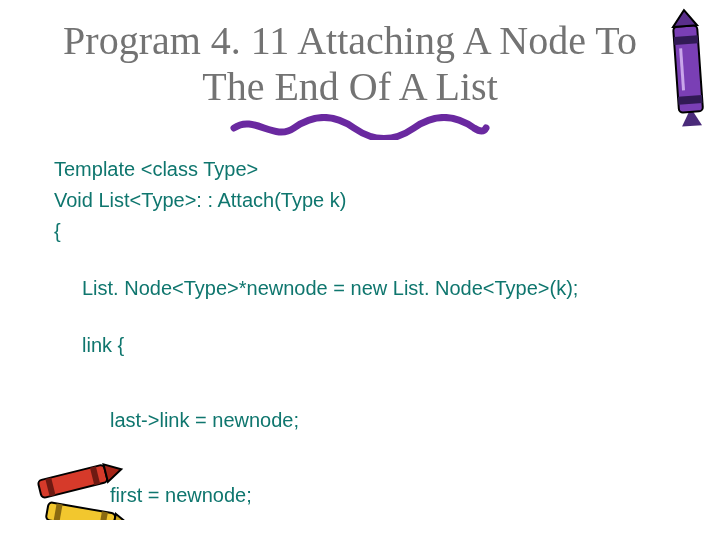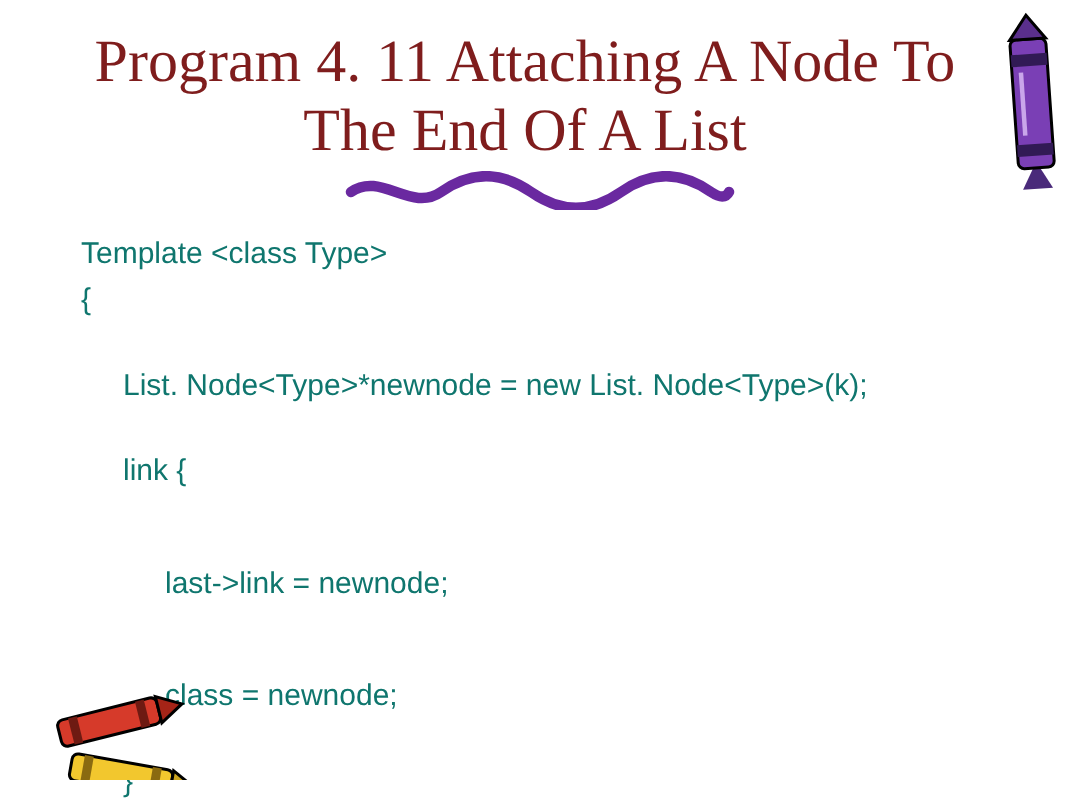--- a/index.html
+++ b/index.html
@@ -10,21 +10,21 @@
     background: #ffffff;
     font-family: Arial, Helvetica, sans-serif;
     position: relative;
     overflow: hidden;
   }
   .title {
     font-family: "Comic Sans MS", "Chalkboard SE", cursive;
     font-size: 40px;
     line-height: 1.15;
     text-align: center;
-    color: #7f1d1d;
+    color: #737373;
     margin: 18px 70px 0 50px;
     font-weight: 400;
   }
   .squiggle {
     display: block;
     margin: 4px auto 12px auto;
   }
   .code-block {
     margin: 14px 0 0 54px;
     font-size: 20px;
@@ -57,25 +57,26 @@
 <body>
 
 <h1 class="title">Program 4. 11 Attaching A Node To The End Of A List</h1>
 
 <svg class="squiggle" width="260" height="26" viewBox="0 0 260 26">
   <path d="M4 14 C 24 0, 44 28, 64 14 S 104 0, 124 14 S 164 28, 184 14 S 224 0, 244 14 C 250 18, 254 18, 256 14" fill="none" stroke="#6a29a0" stroke-width="7" stroke-linecap="round"></path>
 </svg>
 
 <div class="code-block">
   <div class="line">Template &lt;class Type&gt;</div>
+  <div class="line">Void List&lt;Type&gt;: : Attach(Type k)</div>
   <div class="line">{</div>
   <div class="line i1">List. Node&lt;Type&gt;*newnode = new List. Node&lt;Type&gt;(k);</div>
   <div class="line i1">link {</div>
   <div class="line i2">last-&gt;link = newnode;</div>
-  <div class="line i2">class = newnode;</div>
+  <div class="line i2">first = newnode;</div>
   <div class="line i1">}</div>
   <div class="line">};</div>
 </div>
 
 <svg class="crayon-tr" viewBox="0 0 44 120">
   <polygon points="12,118 32,118 22,100" fill="#4a2a7a"></polygon>
   <rect x="10" y="18" width="24" height="86" rx="4" fill="#7a3fb5" stroke="#000" stroke-width="2"></rect>
   <rect x="10" y="28" width="24" height="8" fill="#311a55"></rect>
   <rect x="10" y="88" width="24" height="8" fill="#311a55"></rect>
   <polygon points="10,18 34,18 22,2" fill="#5a2f8c" stroke="#000" stroke-width="2"></polygon>

